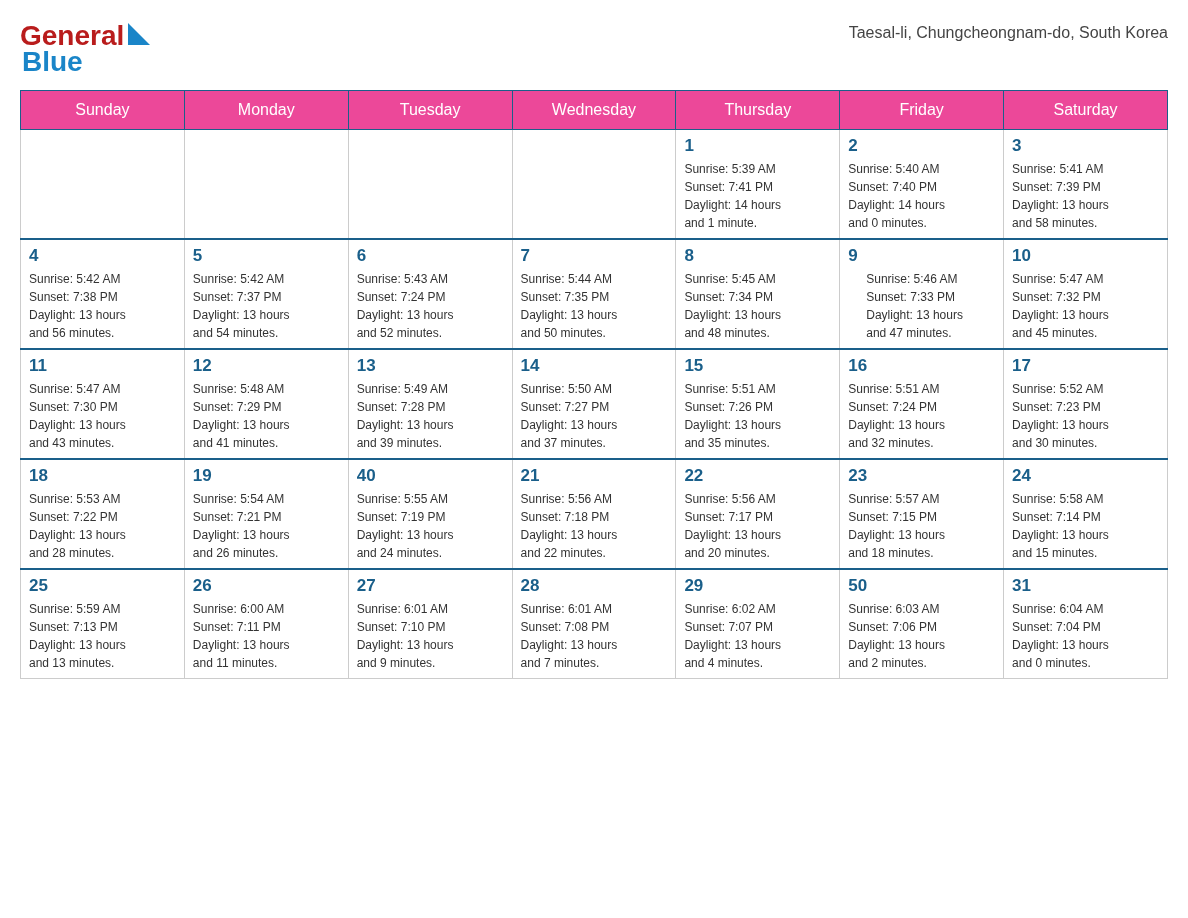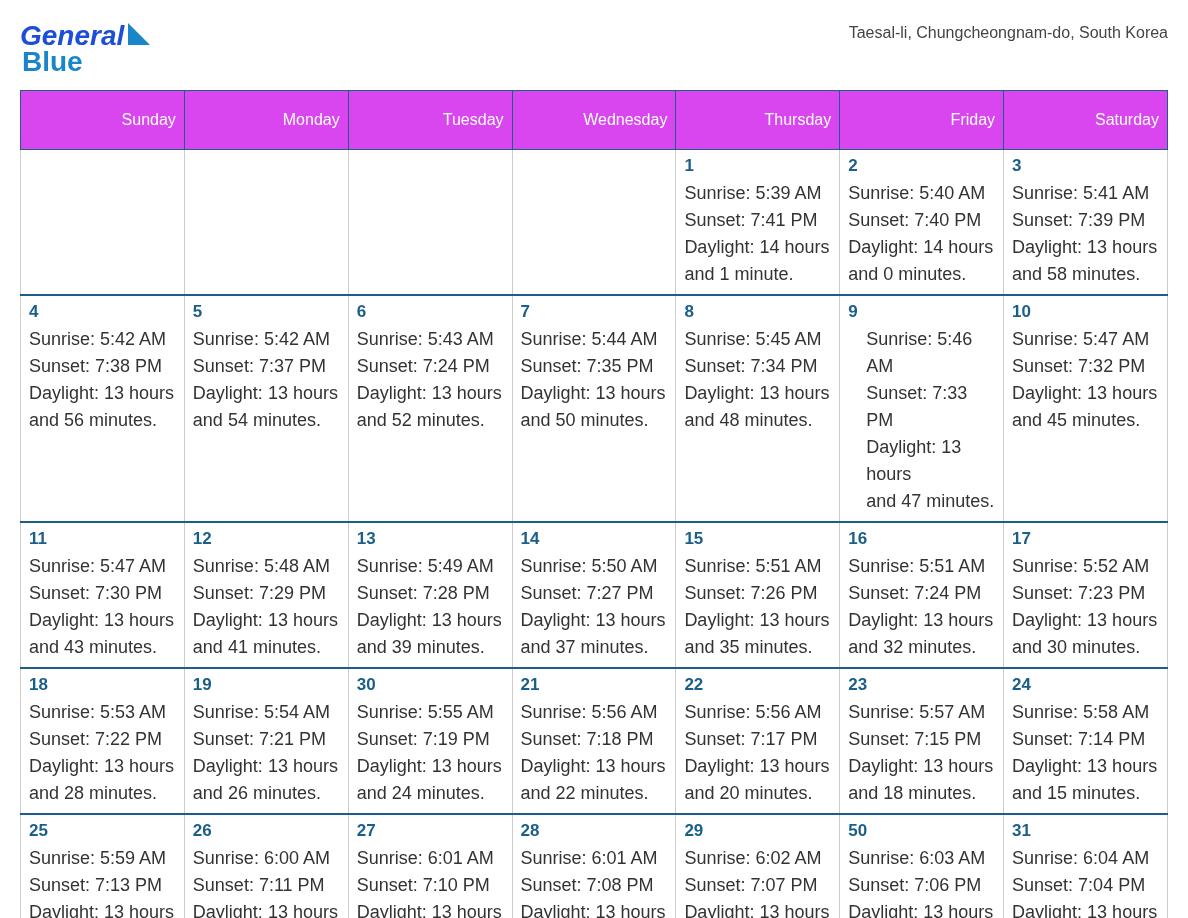--- a/index.html
+++ b/index.html
@@ -29,45 +29,45 @@
       font-size: 16px;
       color: #444;
       margin-top: 4px;
     }
     .calendar {
       width: 100%;
       border-collapse: collapse;
       margin-top: 12px;
     }
     .calendar th {
-      background-color: #d946ef;
+      background-color: #ec4899;
       color: #fff;
       font-size: 16px;
       font-weight: normal;
-      padding: 20px 8px;
-      text-align: right;
+      padding: 10px 8px;
+      text-align: center;
       border: 1px solid #1a5f8a;
     }
     .calendar td {
       border: 1px solid #ccc;
       vertical-align: top;
       padding: 6px 8px;
       width: 14.28%;
       min-height: 120px;
       font-size: 13px;
       color: #222;
     }
     .day-number {
       font-size: 17px;
       font-weight: bold;
       color: #1a5f8a;
       margin-bottom: 4px;
     }
     .day-info {
-      font-size: 18px;
+      font-size: 12px;
       color: #333;
       line-height: 1.5;
     }
     .empty-cell {
       background: #fff;
     }
     .week-row td {
       border-top: 2px solid #1a5f8a;
     }
     .logo-wrapper {
@@ -88,21 +88,21 @@
       margin-top: -6px;
       margin-left: 2px;
     }
   </style>
 </head>
 <body>
 
 <div class="header-area">
   <div class="logo-wrapper">
     <div class="logo-line1">
-      <span style="font-style:italic; color:#1d4ed8; font-weight:bold; font-size:28px;">General</span>
+      <span style="color:#b91c1c; font-weight:bold; font-size:28px;">General</span>
       <svg width="22" height="22" viewBox="0 0 22 22" style="margin-left:4px; margin-bottom:4px;">
         <polygon points="0,0 22,22 0,22" fill="#1a85c8"></polygon>
       </svg>
     </div>
     <div class="logo-line2">Blue</div>
   </div>
   <div class="title-area">
     <div class="location-title">Taesal-li, Chungcheongnam-do, South Korea</div>
   </div>
 </div>
@@ -258,21 +258,21 @@
 and 28 minutes.</div>
         </td>
         <td>
           <div class="day-number">19</div>
           <div class="day-info" style="white-space: pre-line;">Sunrise: 5:54 AM
 Sunset: 7:21 PM
 Daylight: 13 hours
 and 26 minutes.</div>
         </td>
         <td>
-          <div class="day-number">30</div>
+          <div class="day-number">40</div>
           <div class="day-info" style="white-space: pre-line;">Sunrise: 5:55 AM
 Sunset: 7:19 PM
 Daylight: 13 hours
 and 24 minutes.</div>
         </td>
         <td>
           <div class="day-number">21</div>
           <div class="day-info" style="white-space: pre-line;">Sunrise: 5:56 AM
 Sunset: 7:18 PM
 Daylight: 13 hours

